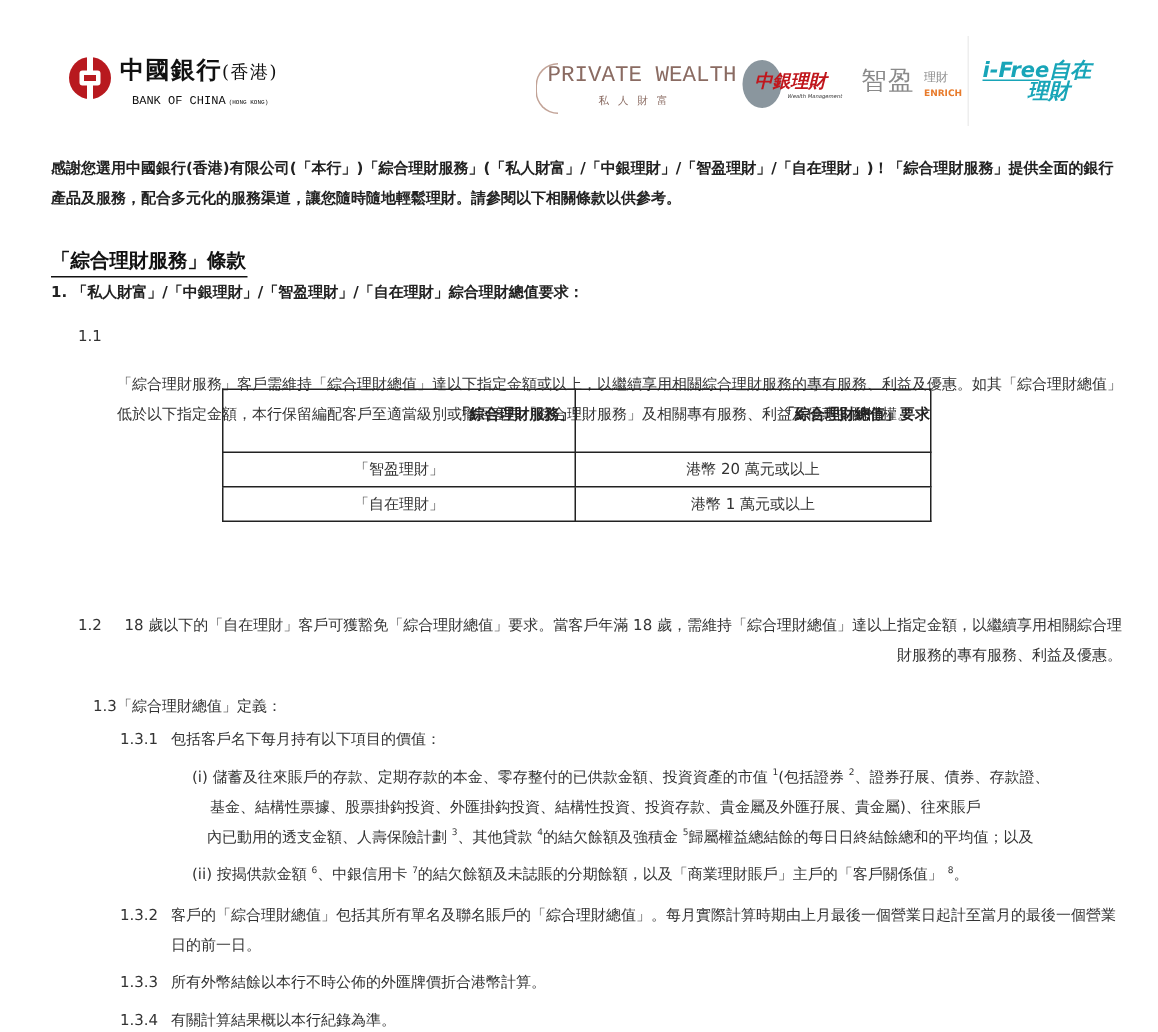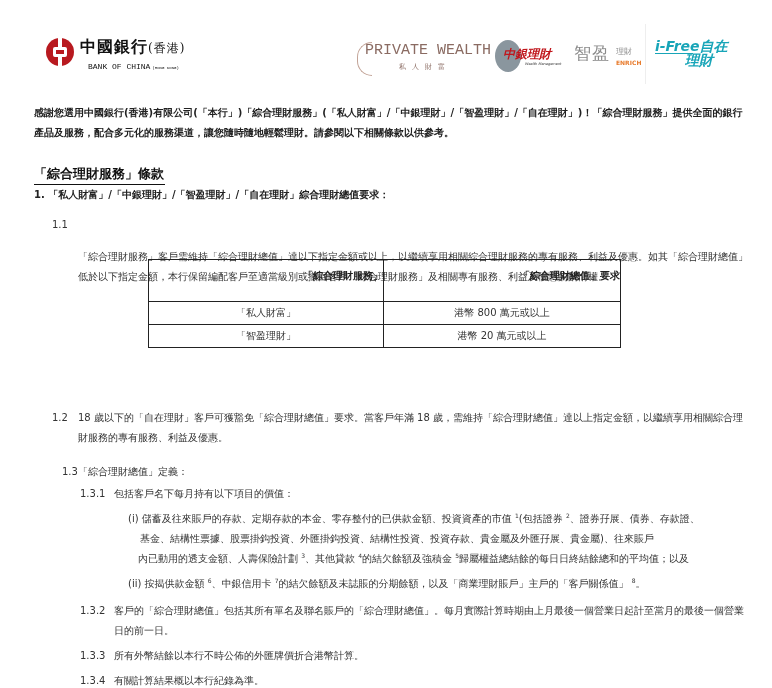--- a/index.html
+++ b/index.html
@@ -53,21 +53,21 @@
   .p11 { left: 78px; top: 215px; width: 670px; margin-top: 32px; }
 
   table.req { position: absolute; left: 148px; top: 259px; border-collapse: collapse; font-size: 10px; color: #333; }
   table.req td, table.req th { border: 1px solid #222; text-align: center; padding: 0; font-weight: normal; }
   table.req th { height: 42px; vertical-align: top; padding-top: 9px; font-weight: bold; color: #222; box-sizing: border-box; text-align: right; }
   table.req td { height: 22px; }
   .col1 { width: 235px; }
   .col2 { width: 237px; }
 
   .p12-num { left: 52px; top: 408px; }
-  .p12 { left: 78px; top: 408px; width: 670px; }
+  .p12 { left: 78px; top: 408px; width: 670px; text-align: right; }
   .p13-num { left: 52px; top: 462px; margin-left: 10px; }
   .p13 { left: 78px; top: 462px; }
   .p131-num { left: 80px; top: 484px; }
   .p131 { left: 114px; top: 484px; }
 
   .pi { left: 128px; top: 509px; width: 620px; }
   .pi .l2 { padding-left: 12px; }
   .pi .l3 { padding-left: 10px; }
   .pii { left: 128px; top: 574px; white-space: nowrap; }
   sup { font-size: 6px; vertical-align: super; line-height: 0; }
@@ -125,26 +125,26 @@
 <div class="abs num para p11-num">1.1</div>
 <div class="abs para p11">「綜合理財服務」客戶需維持「綜合理財總值」達以下指定金額或以上，以繼續享用相關綜合理財服務的專有服務、利益及優惠。如其「綜合理財總值」低於以下指定金額，本行保留編配客戶至適當級別或撤回客戶「綜合理財服務」及相關專有服務、利益及優惠的酌情權。</div>
 
 <table class="req">
   <tbody>
       <tr>
     <th class="col1">「綜合理財服務」</th>
     <th class="col2">「綜合理財總值」要求</th>
   </tr>
   <tr>
-    <td>「私人財富」</td>
-    <td>港幣 800 萬元或以上</td>
+    <td>「智盈理財」</td>
+    <td>港幣 20 萬元或以上</td>
   </tr>
   <tr>
-    <td>「智盈理財」</td>
-    <td>港幣 20 萬元或以上</td>
+    <td>「自在理財」</td>
+    <td>港幣 1 萬元或以上</td>
   </tr>
 </tbody>
   </table>
 
 <div class="abs num para p12-num">1.2</div>
 <div class="abs para p12">18 歲以下的「自在理財」客戶可獲豁免「綜合理財總值」要求。當客戶年滿 18 歲，需維持「綜合理財總值」達以上指定金額，以繼續享用相關綜合理財服務的專有服務、利益及優惠。</div>
 
 <div class="abs num para p13-num">1.3</div>
 <div class="abs para p13 nowrap">「綜合理財總值」定義：</div>
 

